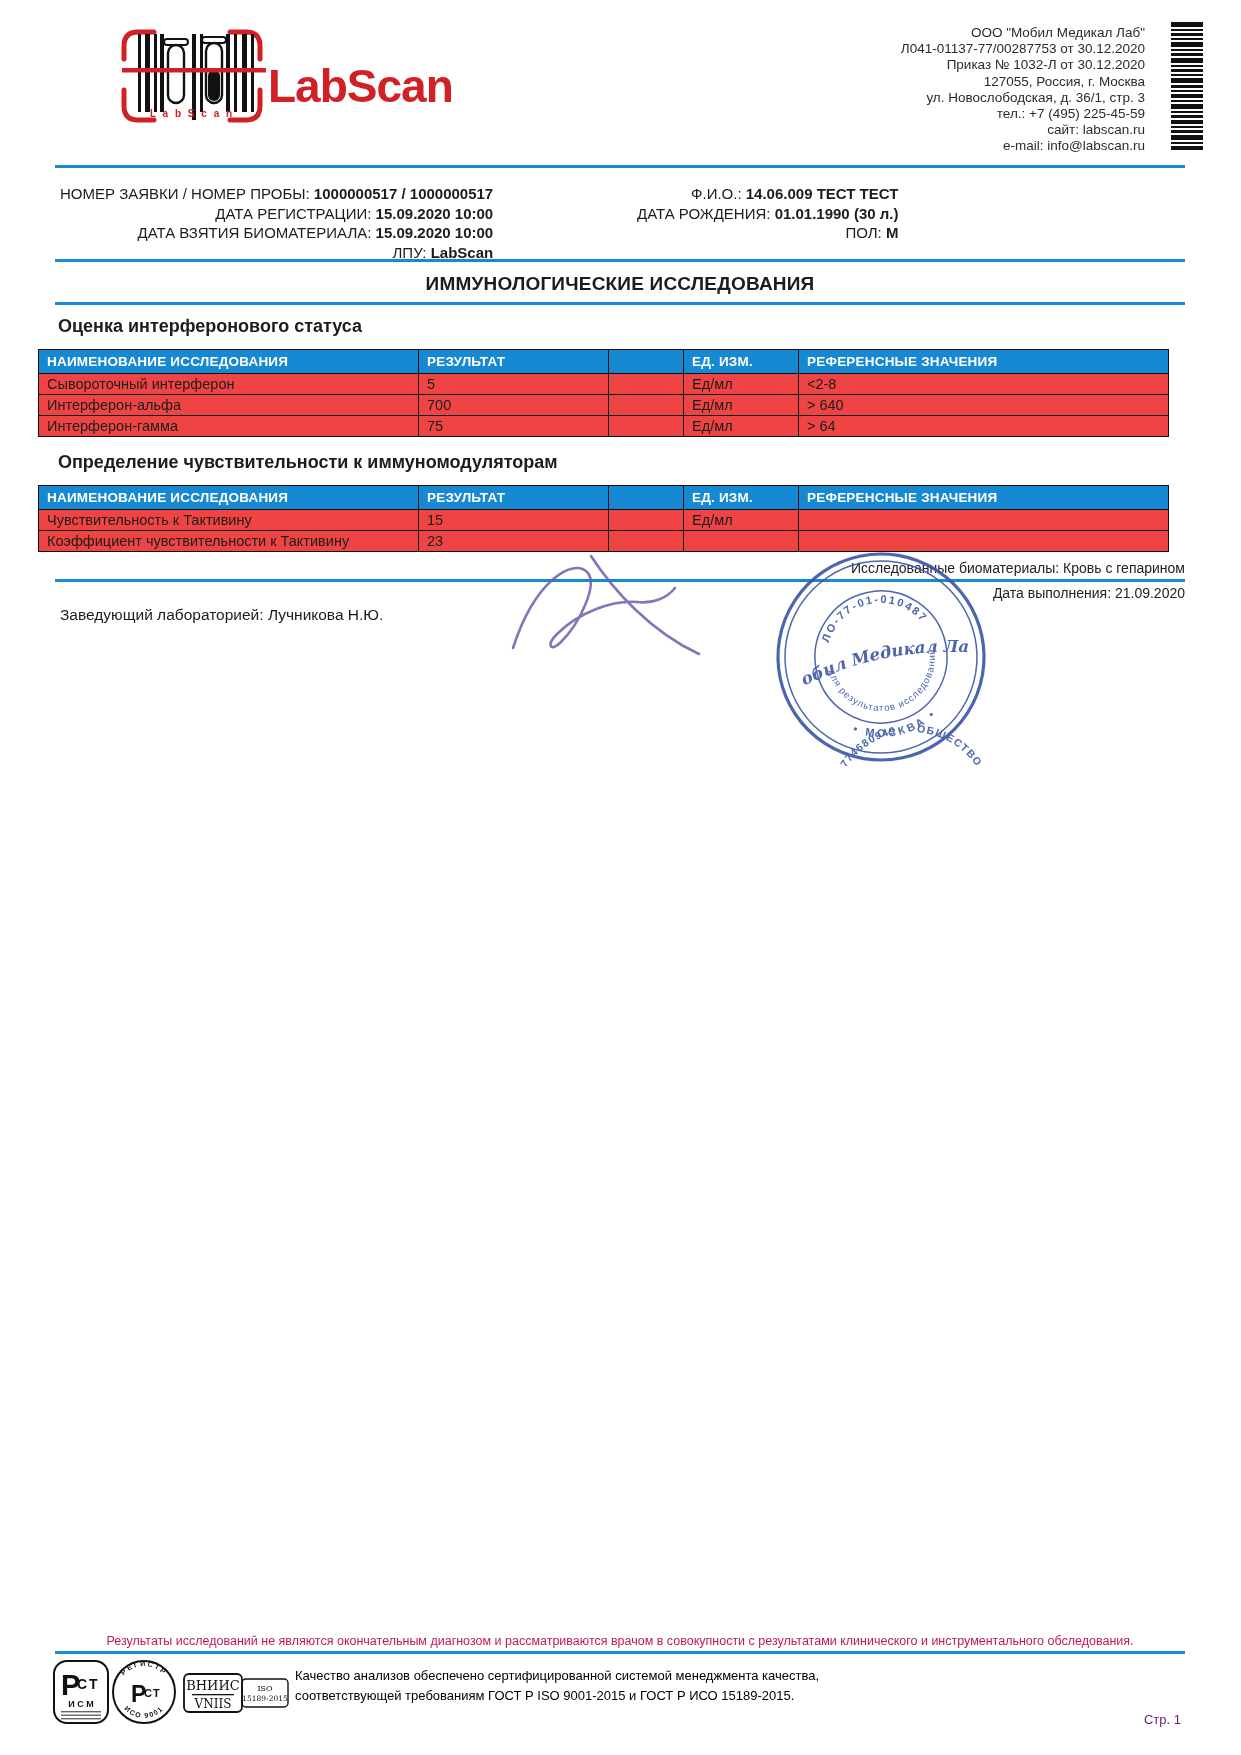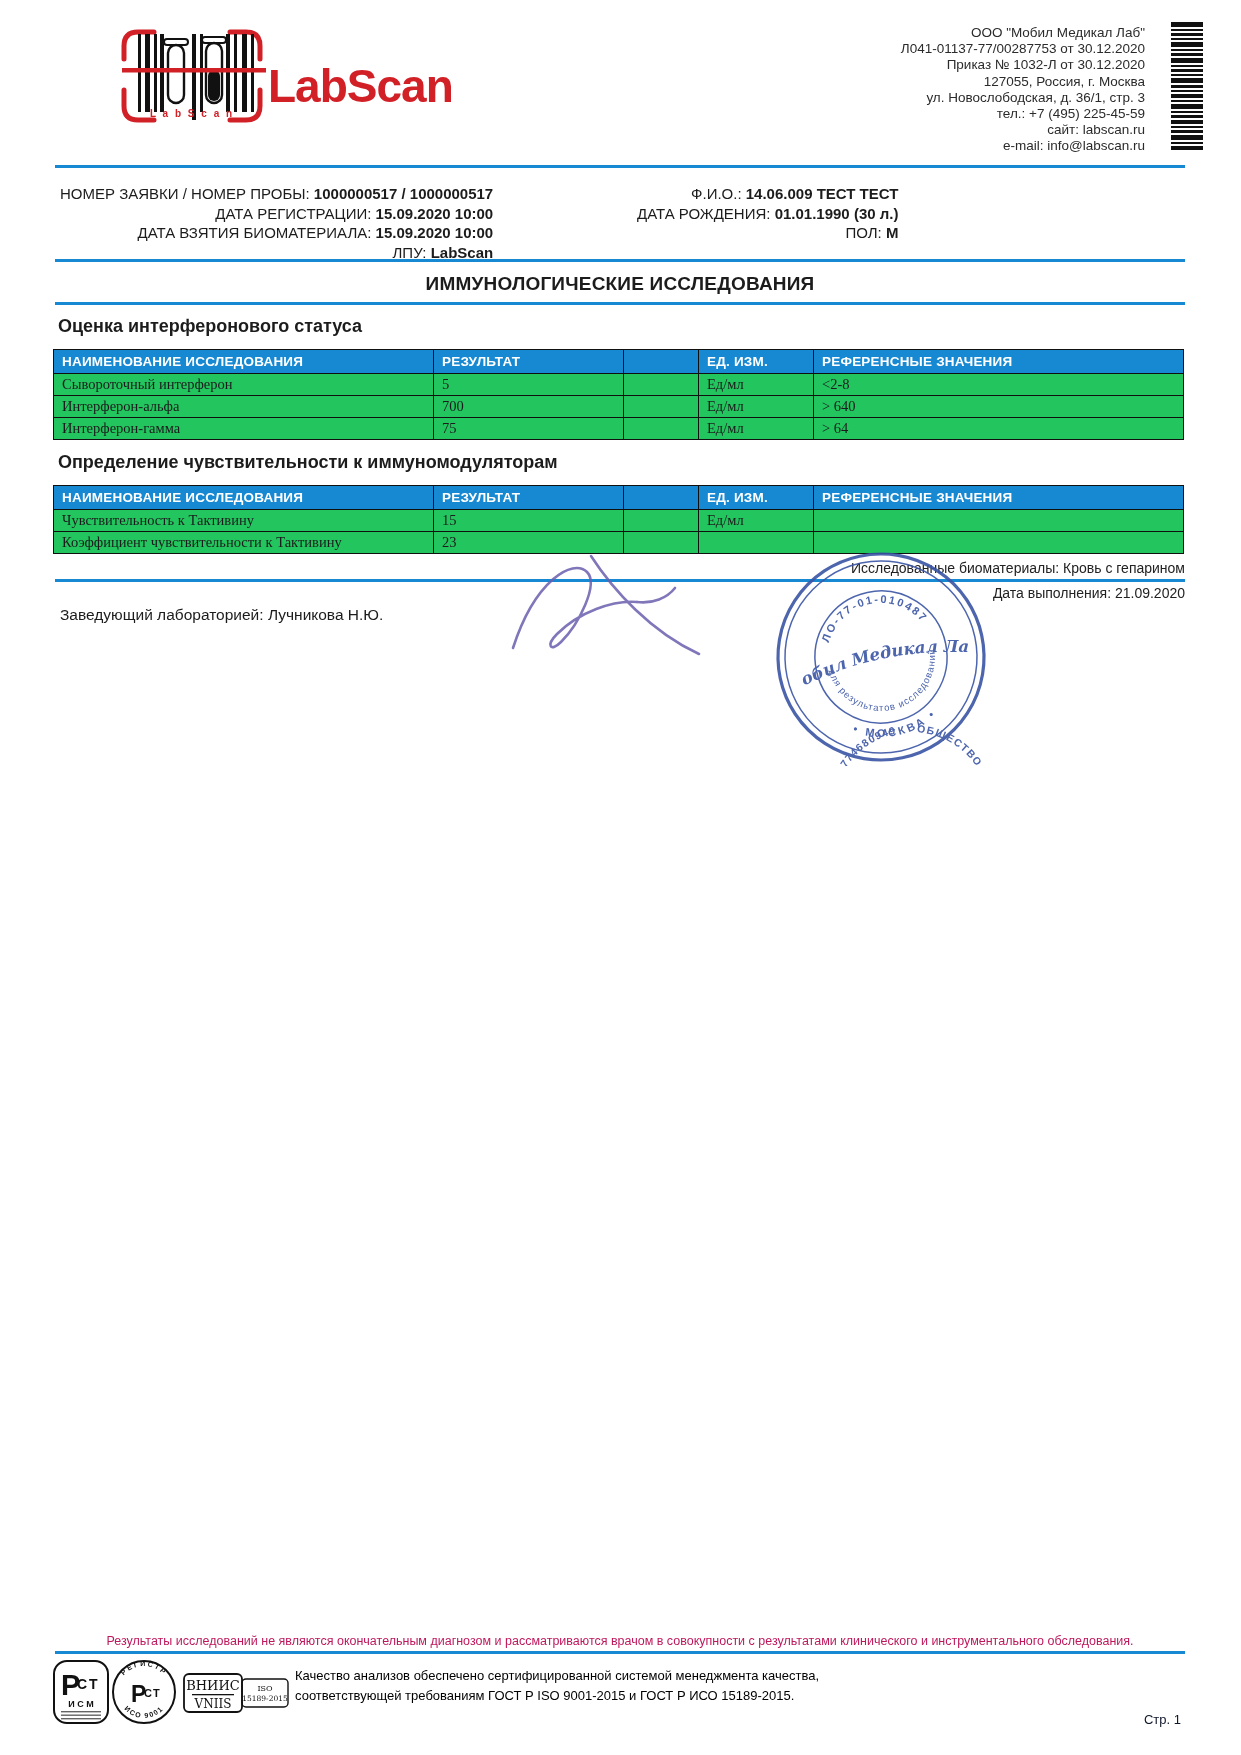--- a/index.html
+++ b/index.html
@@ -25,34 +25,34 @@
   
   .pat{position:absolute;top:184px;font-size:15px;line-height:19.5px;text-align:right;}
   .pat-left{left:60px;}
   .pat-right{left:637px;}
   .pat b{font-weight:bold;}
   
   .main-title{position:absolute;left:55px;top:273px;width:1130px;text-align:center;
     font-size:19px;font-weight:bold;letter-spacing:.2px;}
   .section-h{position:absolute;left:58px;font-size:18px;font-weight:bold;}
   
-  table.lab{position:absolute;left:53px;width:1130px;border-collapse:collapse;table-layout:fixed;border-radius:27px;}
+  table.lab{position:absolute;left:38px;width:1130px;border-collapse:collapse;table-layout:fixed;border-radius:27px;}
   table.lab th{background:var(--accent);color:#fff;text-align:left;font-weight:bold;
     font-size:13.5px;padding:4px 8px;height:18px;border:1.6px solid #101010;letter-spacing:.2px;}
-  table.lab td{background:#22c55e;font-size:14.5px;padding:2px 8px;height:18px;border:1.6px solid #101010;font-family:Liberation Serif, serif;}
+  table.lab td{background:#ef4444;font-size:14.5px;padding:2px 8px;height:18px;border:1.6px solid #101010;}
   .right-note{position:absolute;right:56px;text-align:right;font-size:14px;color:#222;}
   .head-lab{position:absolute;left:60px;top:606px;font-size:15.5px;}
   .sig-svg{position:absolute;left:495px;top:550px;width:215px;height:120px;color:var(--sig);}
   .stamp-svg{position:absolute;left:772px;top:548px;width:218px;height:218px;color:var(--stamp);opacity:.9;}
   
   .disclaimer{position:absolute;left:55px;top:1634px;width:1130px;text-align:center;
     font-size:12.5px;color:#be185d;}
   .badges-svg{position:absolute;left:52px;top:1658px;width:245px;height:70px;color:#111;}
   .quality{position:absolute;left:295px;top:1666px;font-size:13px;line-height:19.5px;color:#000000;}
-  .pageno{position:absolute;right:60px;top:1712px;font-size:13px;color:#0f172a;margin-left:31px;}
+  .pageno{position:absolute;right:60px;top:1712px;font-size:13px;color:#701a75;margin-left:31px;}
 </style>
 </head>
 <body>
 
 <div class="page">
 
   <svg class="logo-svg" viewBox="0 0 352 110">
     <g stroke="currentColor" stroke-width="5" fill="none" stroke-linecap="round">
       <path d="M36,6 L20,6 Q6,6 6,20 L6,33"></path>
       <path d="M6,64 L6,80 Q6,94 20,94 L36,94"></path>

